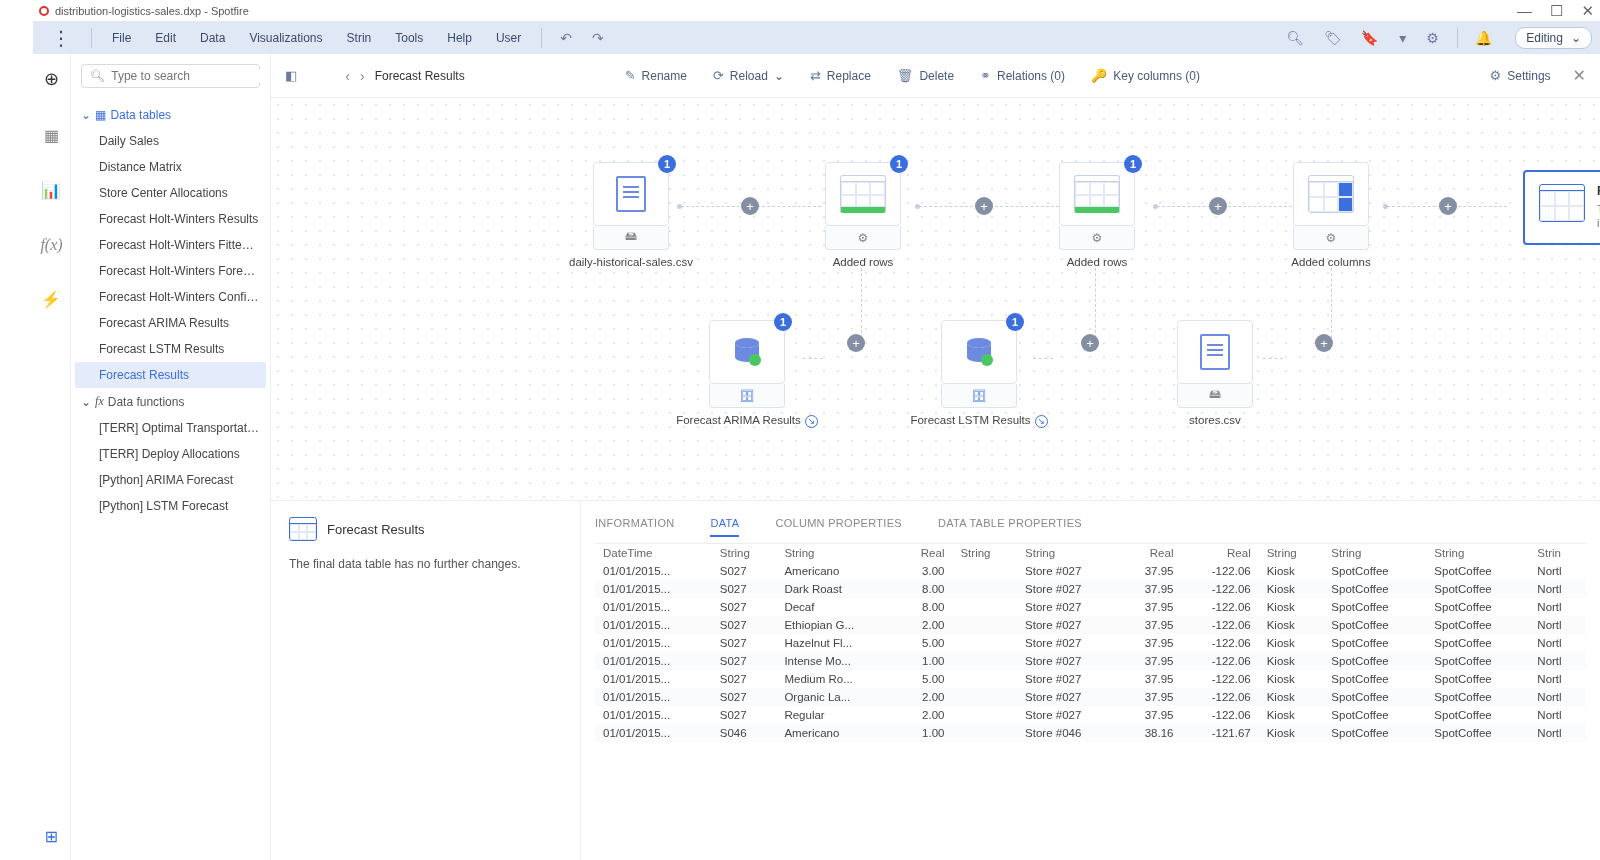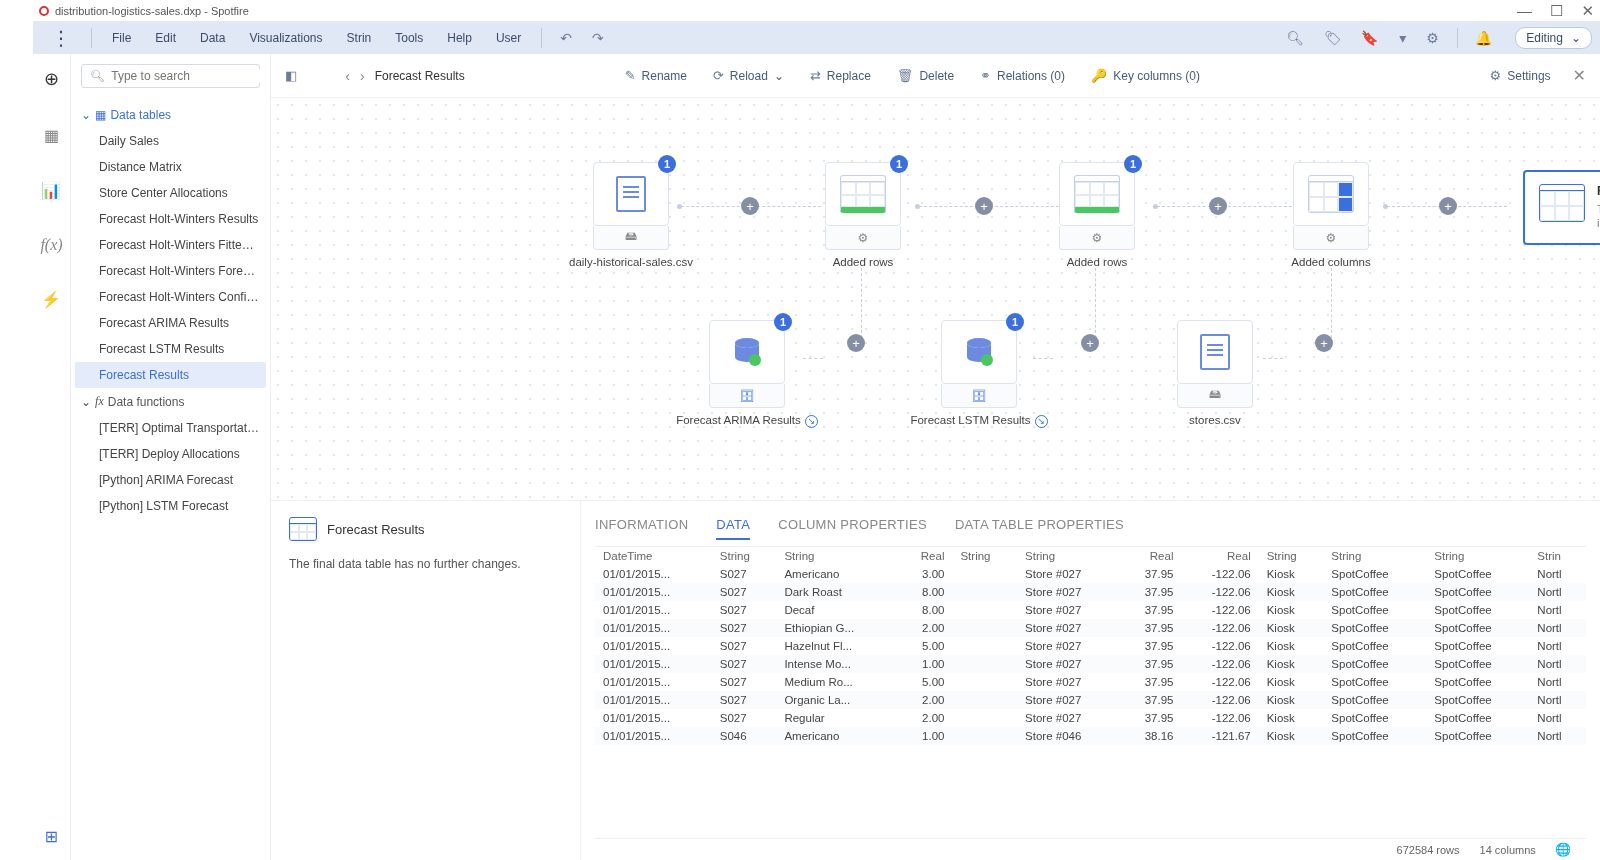--- a/index.html
+++ b/index.html
@@ -80,21 +80,21 @@
 .result-node .rtxt .t2 { font-size: 11px; color: #777; line-height: 1.3; }
 
 
 .bottom { flex: 1; display: flex; border-top: 1px solid #eceef2; }
 .info-left { width: 310px; padding: 16px 18px; border-right: 1px solid #eceef2; }
 .info-left .hdr { display: flex; align-items: center; gap: 10px; margin-bottom: 16px; }
 .info-left .nm { font-size: 13px; color: #333; }
 .info-left .desc { font-size: 12px; color: #555; }
 
 .data-right { flex: 1; display: flex; flex-direction: column; padding: 10px 14px 0 14px; overflow: hidden; }
-.tabs { display: flex; gap: 28px; border-bottom: 1px solid #eceef2; font-size: 13px; color: #888; font-weight: 500; padding: 6px 0; }
+.tabs { display: flex; gap: 36px; border-bottom: 1px solid #eceef2; font-size: 11px; color: #888; font-weight: 500; padding: 6px 0; }
 .tab { cursor: pointer; padding-bottom: 6px; letter-spacing: 0.3px; }
 .tab.sel { color: #3b6fdd; border-bottom: 2px solid #3b6fdd; }
 
 .table-wrap { flex: 1; overflow: auto; }
 table { border-collapse: collapse; width: 100%; font-size: 11.5px; color: #444; }
 th { text-align: left; padding: 5px 8px; font-weight: 400; color: #555; border-bottom: 1px solid #f0f2f6; white-space: nowrap; }
 th.r, td.r { text-align: right; }
 td { padding: 3px 8px; white-space: nowrap; overflow: hidden; text-overflow: ellipsis; }
 tr.alt { background: #fafbfd; }
 .type-row td { color: #666; }
@@ -582,22 +582,17 @@
                     <td class="r">38.16</td>
                     <td class="r">-121.67</td>
                     <td>Kiosk</td>
                     <td>SpotCoffee</td>
                     <td>SpotCoffee</td>
                     <td>Nortl</td>
                   </tr>
                 </tbody>
             </table>
           </div>
-          <div class="status">
-            <span>672584 rows</span>
-            <span>14 columns</span>
-            <span class="globe">🌐</span>
-          </div>
         </div>
       </div>
     </div>
   </div>
 </div>
 
 </body></html>

